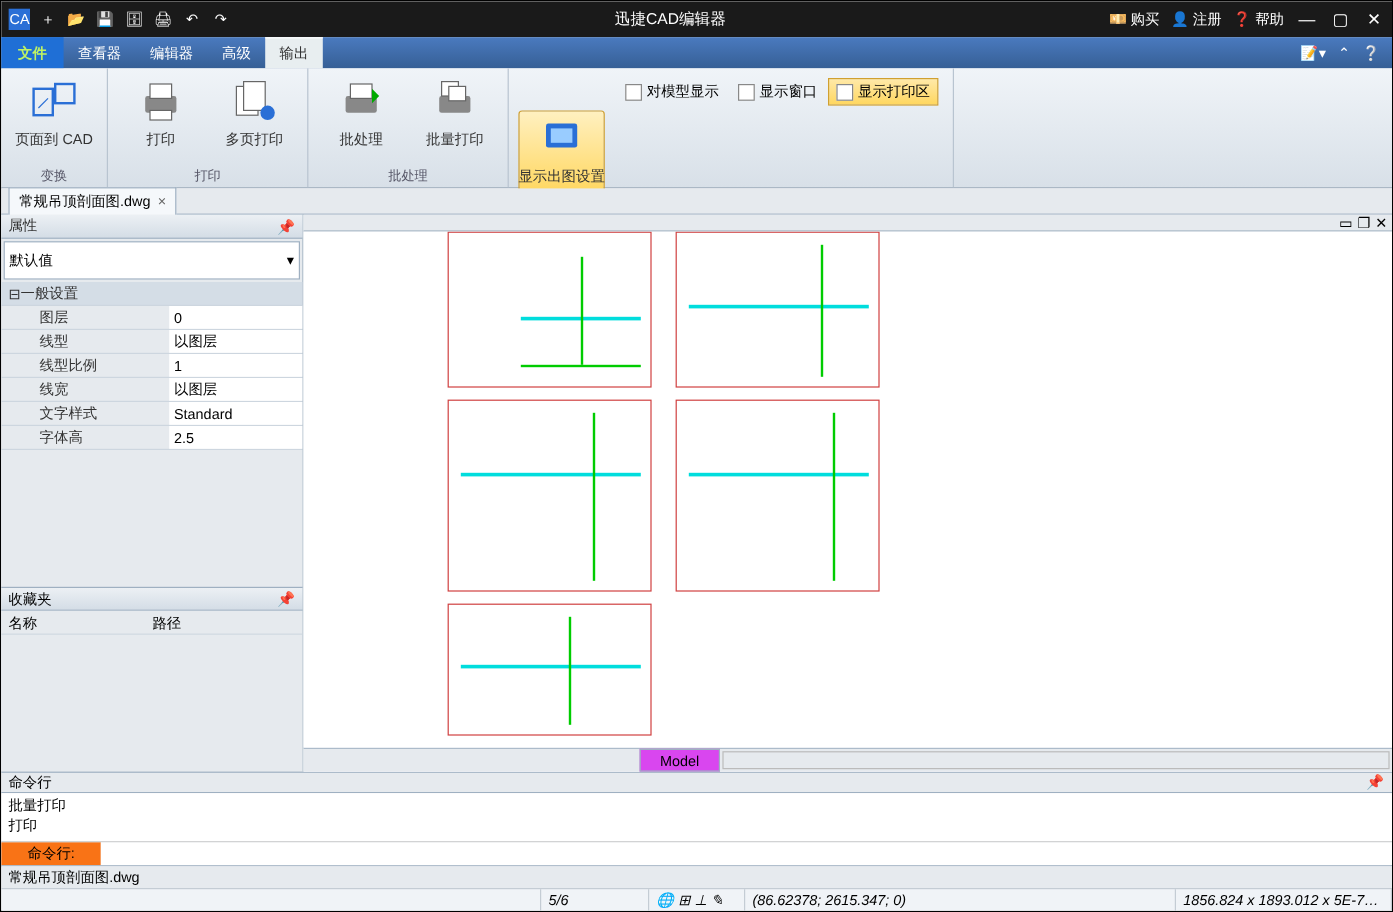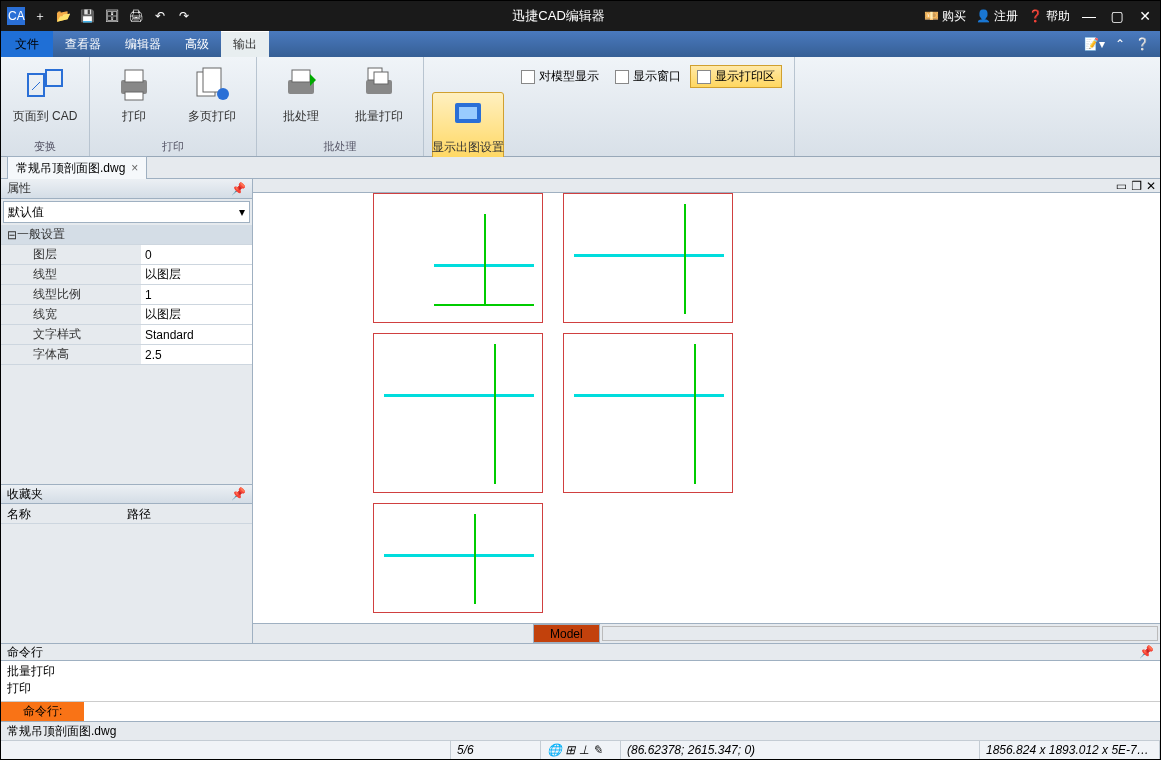--- a/index.html
+++ b/index.html
@@ -7,21 +7,21 @@
 
 .titlebar{height:30px;background:#1a1a1a;color:#fff;display:flex;align-items:center;padding:0 6px;}
 .titlebar .qat{display:flex;gap:6px;align-items:center;}
 .titlebar .qat span{width:18px;height:18px;display:flex;align-items:center;justify-content:center;cursor:pointer;}
 .titlebar .title{flex:1;text-align:center;font-size:13px;}
 .titlebar .right{display:flex;align-items:center;gap:10px;}
 .titlebar .right .lbl{display:flex;align-items:center;gap:3px;cursor:pointer;}
 .titlebar .right .sys{width:18px;height:18px;display:flex;align-items:center;justify-content:center;cursor:pointer;font-size:14px;}
 
 .menubar{height:26px;background:linear-gradient(#4a7abf,#365f95);display:flex;align-items:stretch;padding:0;}
-.menubar .file{background:#1f6fd6;color:#000000;padding:0 14px;display:flex;align-items:center;font-weight:normal;}
+.menubar .file{background:#1f6fd6;color:#bef264;padding:0 14px;display:flex;align-items:center;font-weight:bold;}
 .menubar .tab{color:#fff;padding:0 12px;display:flex;align-items:center;cursor:pointer;}
 .menubar .tab.active{background:#e8eef0;color:#333;border-top:1px solid #fff;}
 .menubar .rcap{margin-left:auto;display:flex;align-items:center;gap:10px;padding-right:10px;color:#fff;}
 
 .ribbon{height:100px;background:linear-gradient(#f0f4f8,#d8e0e8);border-bottom:1px solid #98a8b8;display:flex;}
 .group{display:flex;flex-direction:column;border-right:1px solid #b8c4d0;padding:4px 8px 2px 8px;}
 .group .items{display:flex;gap:6px;flex:1;align-items:flex-start;}
 .group .grouplabel{text-align:center;color:#556;font-size:11px;padding-top:2px;}
 .bigbtn{width:72px;display:flex;flex-direction:column;align-items:center;justify-content:center;padding:4px 2px;cursor:pointer;gap:4px;border:1px solid transparent;border-radius:3px;}
 .bigbtn.highlight{border:3px solid #e03030;background:#f9f9f9;}
@@ -34,21 +34,21 @@
 .chkitem .chk{width:14px;height:14px;border:1px solid #888;background:#fff;}
 
 .doctabs{height:22px;background:#e6eaee;border-bottom:1px solid #9fb0c1;display:flex;align-items:center;padding-left:6px;}
 .doctab{padding:3px 8px;background:#f5f8fb;border:1px solid #9fb0c1;border-bottom:none;display:flex;align-items:center;gap:6px;font-size:12px;}
 .doctab .close{cursor:pointer;color:#666;}
 
 .main{flex:1;display:flex;min-height:0;}
 .left{width:252px;background:#e6eaee;display:flex;flex-direction:column;border-right:1px solid #9fb0c1;}
 .panelhead{height:20px;background:linear-gradient(#ecf0f4,#d4dde6);color:#333;padding:0 6px;display:flex;align-items:center;justify-content:space-between;border-bottom:1px solid #9fb0c1;}
 .panelhead .pin{cursor:pointer;}
-.propsel{height:22px;border:1px solid #9fb0c1;margin:2px;background:#fff;display:flex;align-items:center;padding:0 4px;justify-content:space-between;}
+.propsel{height:32px;border:1px solid #9fb0c1;margin:2px;background:#fff;display:flex;align-items:center;padding:0 4px;justify-content:space-between;}
 .propsel .dd{cursor:pointer;}
 .propgrid{flex:0 0 auto;}
 .proprow{display:flex;height:20px;border-bottom:1px solid #cdd6df;}
 .proprow.header{background:#d4dde6;}
 .proprow .k{width:140px;padding-left:32px;display:flex;align-items:center;color:#333;}
 .proprow.header .k{padding-left:6px;}
 .proprow .v{flex:1;display:flex;align-items:center;padding-left:4px;background:#fff;}
 .proprow.header .v{background:transparent;}
 .scroll-placeholder{flex:1;background:#e6eaee;}
 
@@ -57,21 +57,21 @@
 .favcols div{padding:2px 6px;}
 
 .canvaswrap{flex:1;display:flex;flex-direction:column;background:#fff;position:relative;}
 .canvashead{height:14px;background:#e6eaee;border-bottom:1px solid #9fb0c1;display:flex;justify-content:flex-end;align-items:center;padding-right:4px;gap:4px;font-size:10px;}
 .canvas{flex:1;position:relative;overflow:hidden;background:#fff;}
 .dwg{position:absolute;border:1px solid #d04040;}
 .dwg .gline{position:absolute;background:#0c0;}
 .dwg .cyan{position:absolute;background:#0dd;}
 .modelstrip{height:20px;background:#e6eaee;border-top:1px solid #9fb0c1;display:flex;align-items:stretch;}
 .modelstrip .sp{width:280px;}
-.modeltab{padding:2px 16px;background:#c2410c;border:1px solid #9fb0c1;display:flex;align-items:center;}
+.modeltab{padding:2px 16px;background:#d946ef;border:1px solid #9fb0c1;display:flex;align-items:center;}
 .modelstrip .hsb{flex:1;background:#e6eaee;border:1px solid #bbb;margin:2px;}
 
 .cmdhead{height:18px;background:#e6eaee;border-top:1px solid #9fb0c1;border-bottom:1px solid #9fb0c1;padding:0 6px;display:flex;align-items:center;justify-content:space-between;}
 .cmdout{height:40px;background:#fff;padding:2px 6px;overflow:hidden;}
 .cmdin{height:20px;background:#e6eaee;border-top:1px solid #ccc;display:flex;align-items:center;}
 .cmdin .lbl{padding:0 22px;background:#f97316;height:100%;display:flex;align-items:center;}
 .cmdin input{flex:1;border:none;background:#fff;height:100%;padding:0 4px;}
 
 .status{height:38px;border-top:1px solid #9fb0c1;display:flex;flex-direction:column;}
 .status .row1{height:18px;background:#e6eaee;padding:0 6px;display:flex;align-items:center;}

